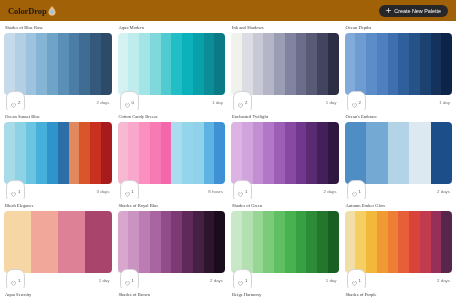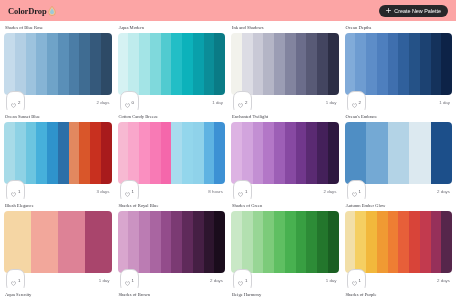--- a/index.html
+++ b/index.html
@@ -9,21 +9,21 @@
     font-family:"Liberation Serif", serif;
     overflow:hidden;
   }
   .app { width:456px; height:300px; position:relative; }
 
   
   .header {
     height:21px;
     display:flex; align-items:center; justify-content:space-between;
     padding:0 8px;
-    background:#fca5a5;
+    background:#a16207;
   }
   .brand { display:flex; align-items:center; gap:1px; }
   .brand-name {
     font-size:8.5px; font-weight:700; color:#1c1c1e;
     letter-spacing:-0.1px;
   }
   .drop-icon { display:block; }
 
   .new-palette-btn {
     display:flex; align-items:center; gap:3px;

